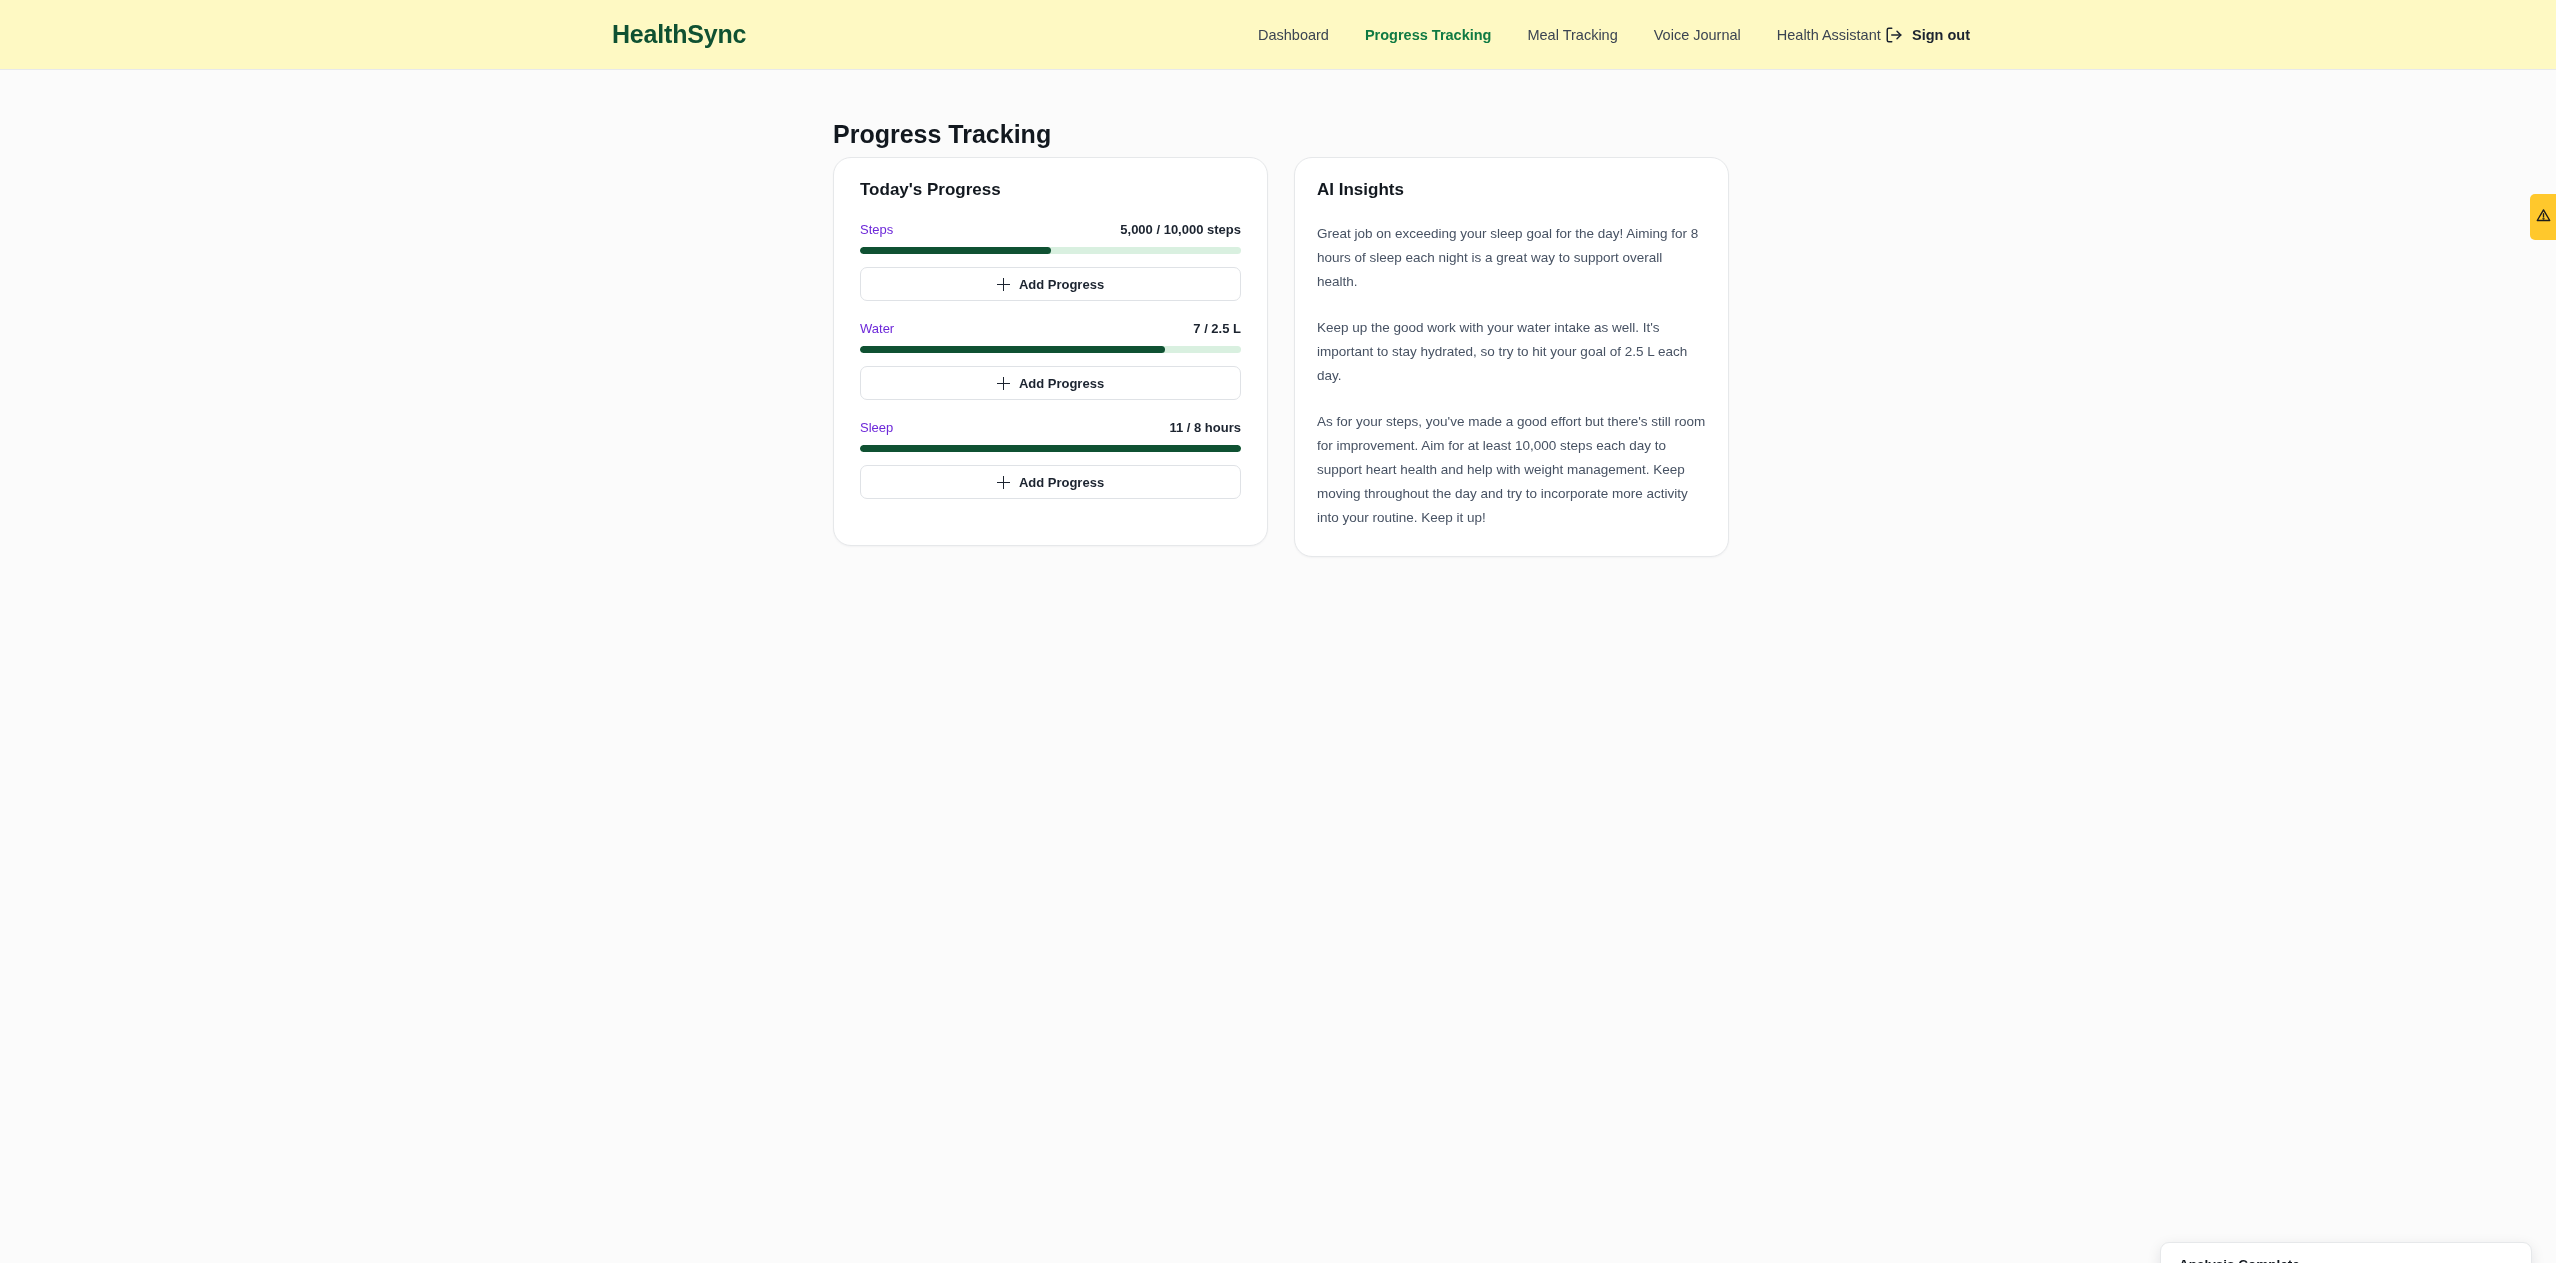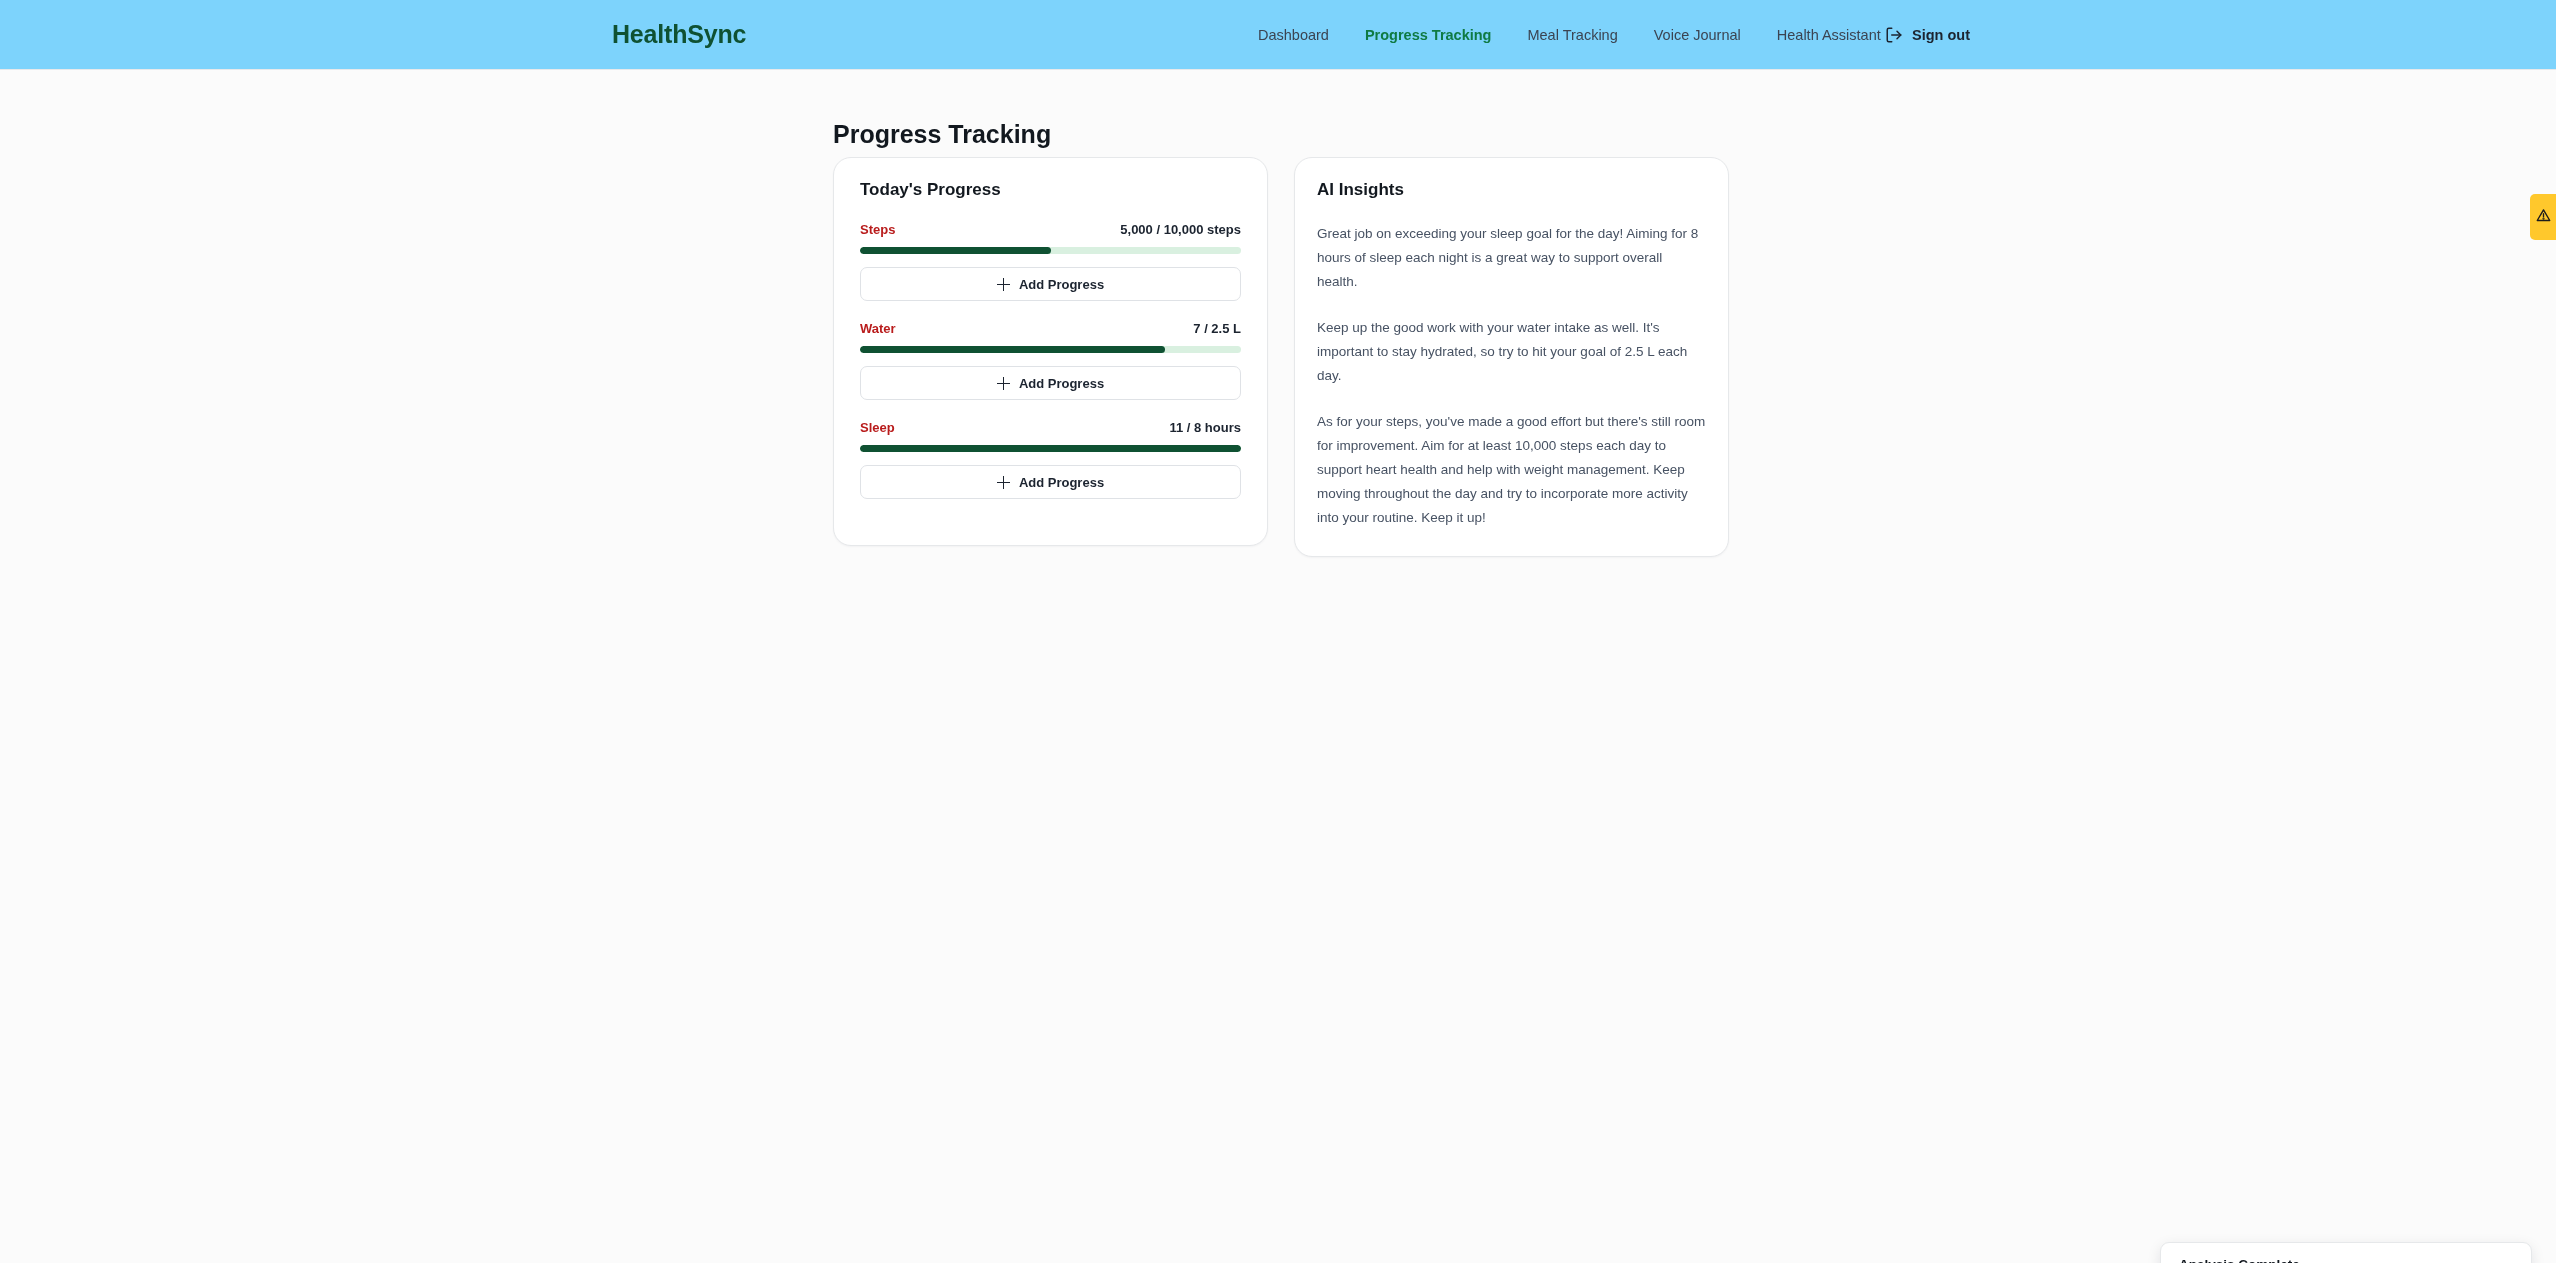--- a/index.html
+++ b/index.html
@@ -10,21 +10,21 @@
     height: 1263px;
     background: #ffffff;
     font-family: "Liberation Sans", sans-serif;
     color: #1a1a1a;
     overflow: hidden;
   }
 
   
   .navbar {
     height: 70px;
-    background: #7dd3fc;
+    background: #fef9c3;
     border-bottom: 1px solid #e7e9eb;
     display: flex;
     align-items: center;
     position: relative;
     text-align: center;
   }
   .brand {
     position: absolute;
     left: 612px;
     font-size: 25px;
@@ -106,22 +106,22 @@
 
   .metric { margin-bottom: 20px; }
   .metric-head {
     display: flex;
     justify-content: space-between;
     align-items: baseline;
     margin-bottom: 10px;
   }
   .metric-name {
     font-size: 13px;
-    font-weight: 700;
-    color: #b91c1c;
+    font-weight: 400;
+    color: #6d28d9;
   }
   .metric-value {
     font-size: 13px;
     font-weight: 600;
     color: #1c2430;
   }
   .bar-track {
     height: 7px;
     width: 100%;
     background: #d9f0e0;

